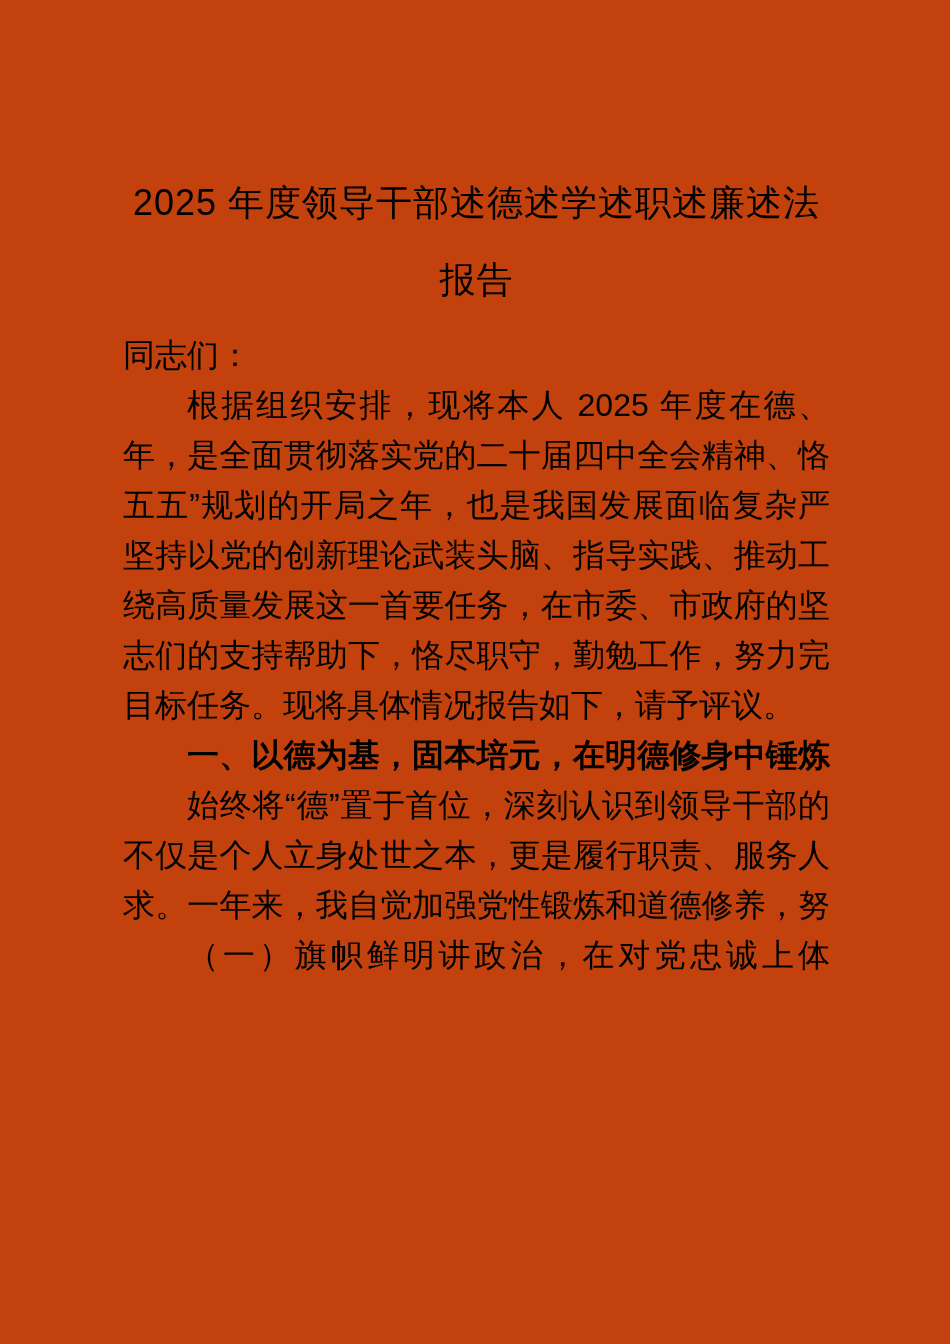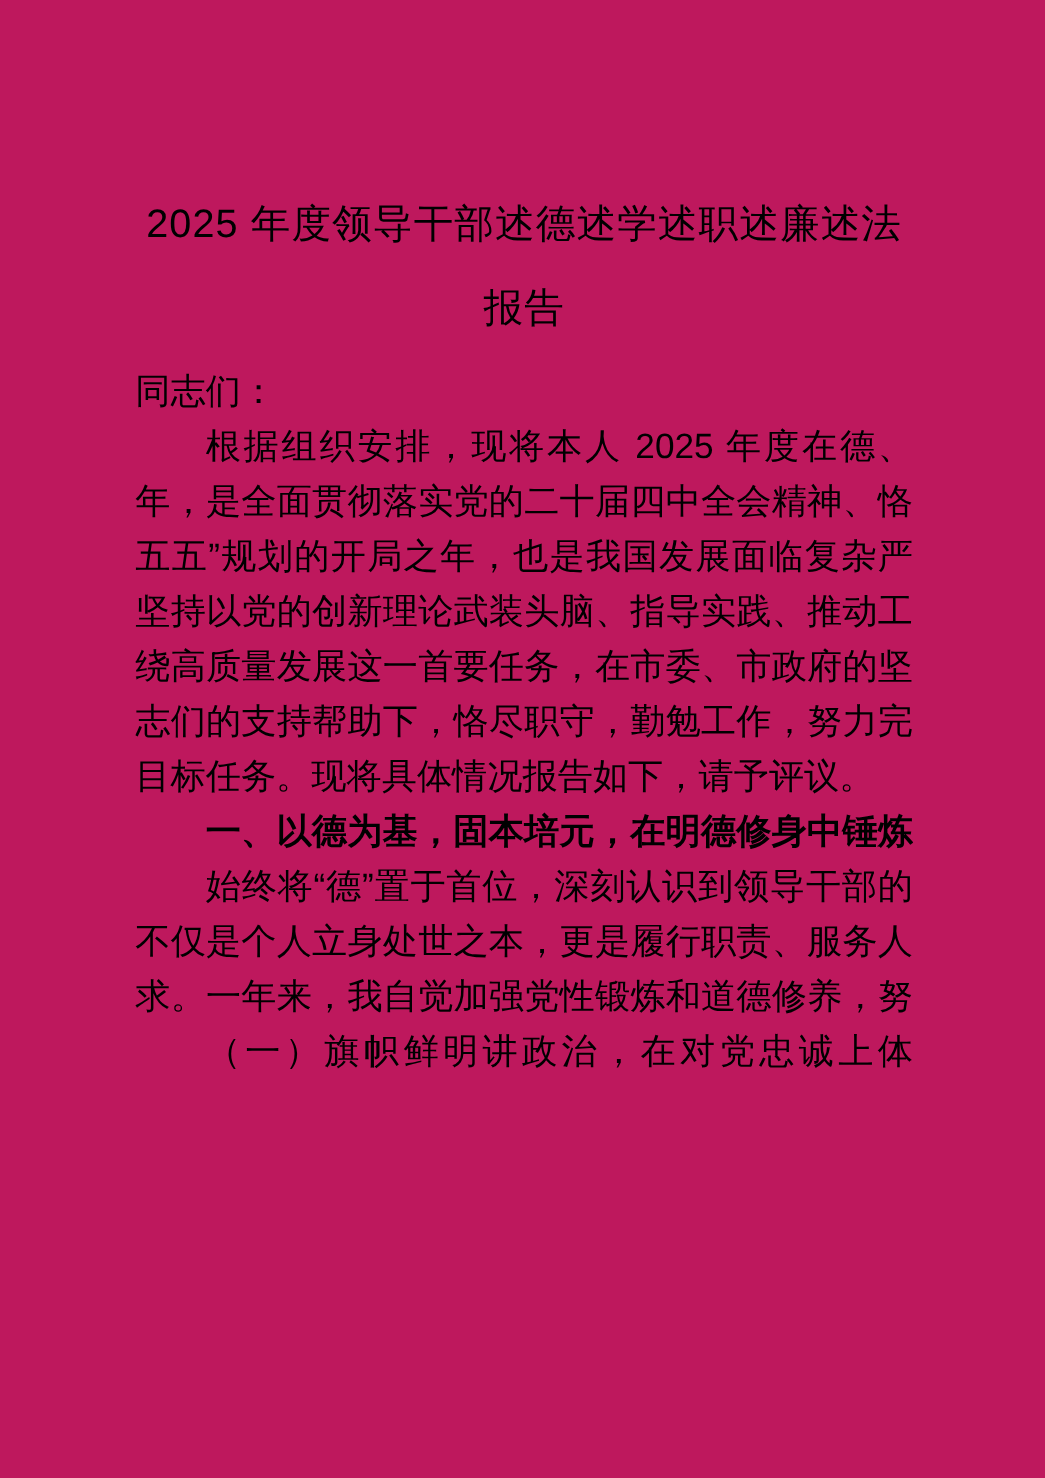--- a/index.html
+++ b/index.html
@@ -4,21 +4,21 @@
 <style>
   html, body {
     margin: 0;
     padding: 0;
     background: #ffffff;
   }
   .page {
     position: relative;
     width: 950px;
     height: 1344px;
-    background: #be185d;
+    background: #c2410c;
     box-sizing: border-box;
     padding: 164px 120px 0 123px;
     font-family: "Liberation Sans", sans-serif;
     color: #000000;
     overflow: hidden;
   }
   .doc-title {
     margin: 0;
     font-size: 36px;
     font-weight: 400;

